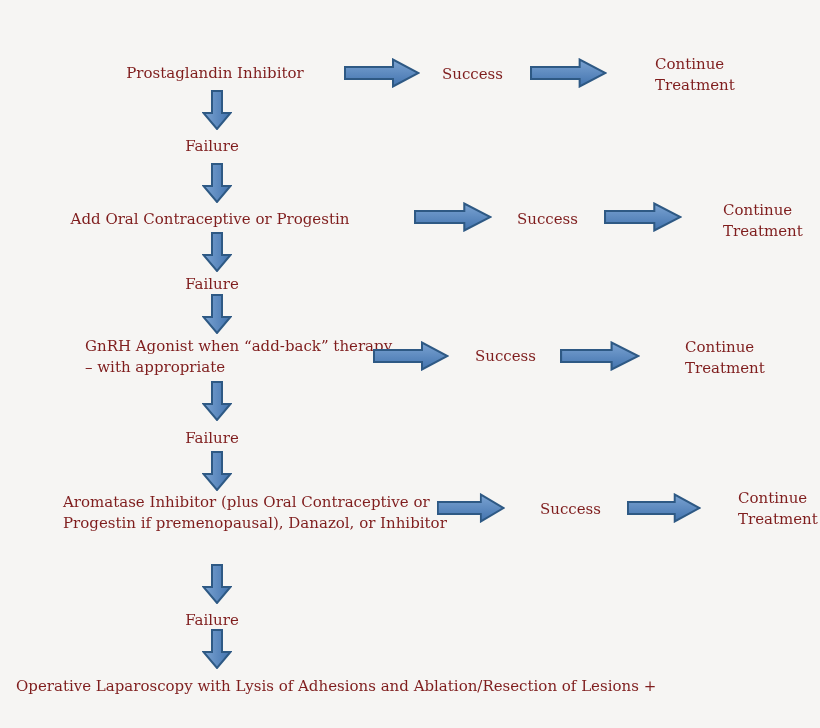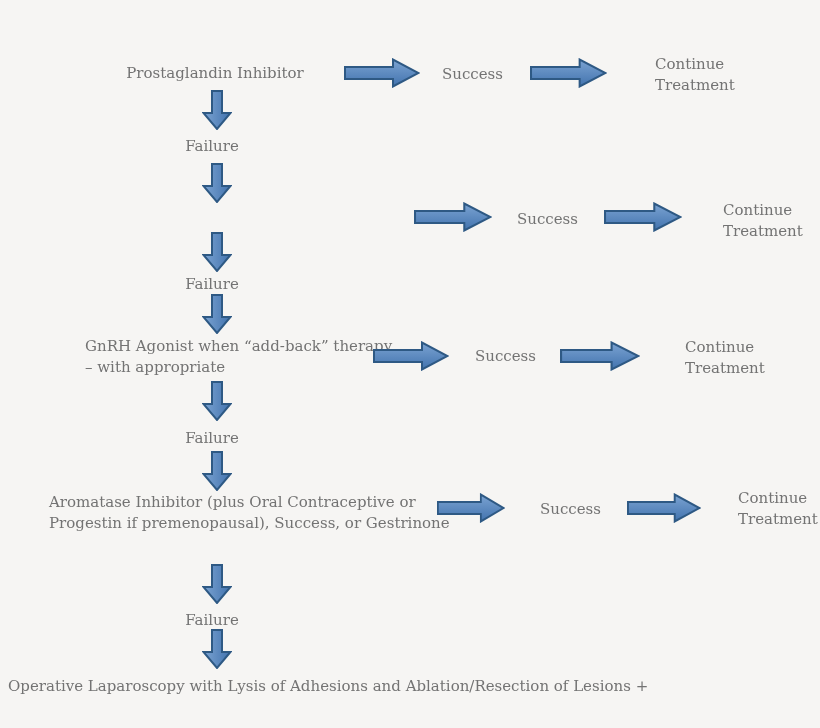--- a/index.html
+++ b/index.html
@@ -3,21 +3,21 @@
 <meta charset="utf-8">
 <style>
   html, body { margin: 0; padding: 0; }
   body { background: #ffffff; }
   .canvas {
     position: relative;
     width: 820px;
     height: 728px;
     background: #f6f5f3;
     font-family: "DejaVu Serif", "Liberation Serif", serif;
-    color: #737373;
+    color: #7f1d1d;
     overflow: hidden;
   }
   .txt {
     position: absolute;
     font-size: 15px;
     line-height: 21px;
     white-space: nowrap;
   }
   .center { text-align: center; }
   .harrow, .varrow { position: absolute; display: block; }
@@ -56,20 +56,23 @@
   </div>
 
   <svg class="varrow" style="left:202px; top:90px" width="30" height="40" viewBox="0 0 30 40" preserveAspectRatio="none">
     <polygon points="10,1 20,1 20,23 28.5,23 15,39 1.5,23 10,23" fill="url(#gv)" stroke="#2e5984" stroke-width="2"></polygon>
   </svg>
   <div class="txt center" style="left:162px; top:136px; width:100px">Failure</div>
   <svg class="varrow" style="left:202px; top:163px" width="30" height="40" viewBox="0 0 30 40" preserveAspectRatio="none">
     <polygon points="10,1 20,1 20,23 28.5,23 15,39 1.5,23 10,23" fill="url(#gv)" stroke="#2e5984" stroke-width="2"></polygon>
   </svg>
 
+  <div class="txt center" style="left:60px; top:209px; width:300px">
+    <div>Add Oral Contraceptive or Progestin</div>
+  </div>
   <svg class="harrow" style="left:414px; top:202px" width="78" height="30" viewBox="0 0 76 30" preserveAspectRatio="none">
     <polygon points="1,9 49,9 49,1.5 74.5,15 49,28.5 49,21 1,21" fill="url(#gh)" stroke="#2e5984" stroke-width="2"></polygon>
   </svg>
   <div class="txt center" style="left:505px; top:209px; width:85px">Success</div>
   <svg class="harrow" style="left:604px; top:202px" width="78" height="30" viewBox="0 0 76 30" preserveAspectRatio="none">
     <polygon points="1,9 49,9 49,1.5 74.5,15 49,28.5 49,21 1,21" fill="url(#gh)" stroke="#2e5984" stroke-width="2"></polygon>
   </svg>
   <div class="txt" style="left:723px; top:200px">
     <div>Continue</div>
     <div>Treatment</div>
@@ -100,23 +103,23 @@
   </div>
 
   <svg class="varrow" style="left:202px; top:381px" width="30" height="40" viewBox="0 0 30 40" preserveAspectRatio="none">
     <polygon points="10,1 20,1 20,23 28.5,23 15,39 1.5,23 10,23" fill="url(#gv)" stroke="#2e5984" stroke-width="2"></polygon>
   </svg>
   <div class="txt center" style="left:162px; top:428px; width:100px">Failure</div>
   <svg class="varrow" style="left:202px; top:451px" width="30" height="40" viewBox="0 0 30 40" preserveAspectRatio="none">
     <polygon points="10,1 20,1 20,23 28.5,23 15,39 1.5,23 10,23" fill="url(#gv)" stroke="#2e5984" stroke-width="2"></polygon>
   </svg>
 
-  <div class="txt" style="left:49px; top:492px">
+  <div class="txt" style="left:63px; top:492px">
     <div>Aromatase Inhibitor (plus Oral Contraceptive or</div>
-    <div>Progestin if premenopausal), Success, or Gestrinone</div>
+    <div>Progestin if premenopausal), Danazol, or Inhibitor</div>
   </div>
   <svg class="harrow" style="left:437px; top:493px" width="68" height="30" viewBox="0 0 76 30" preserveAspectRatio="none">
     <polygon points="1,9 49,9 49,1.5 74.5,15 49,28.5 49,21 1,21" fill="url(#gh)" stroke="#2e5984" stroke-width="2"></polygon>
   </svg>
   <div class="txt center" style="left:528px; top:499px; width:85px">Success</div>
   <svg class="harrow" style="left:627px; top:493px" width="74" height="30" viewBox="0 0 76 30" preserveAspectRatio="none">
     <polygon points="1,9 49,9 49,1.5 74.5,15 49,28.5 49,21 1,21" fill="url(#gh)" stroke="#2e5984" stroke-width="2"></polygon>
   </svg>
   <div class="txt" style="left:738px; top:488px">
     <div>Continue</div>
@@ -124,17 +127,17 @@
   </div>
 
   <svg class="varrow" style="left:202px; top:564px" width="30" height="40" viewBox="0 0 30 40" preserveAspectRatio="none">
     <polygon points="10,1 20,1 20,23 28.5,23 15,39 1.5,23 10,23" fill="url(#gv)" stroke="#2e5984" stroke-width="2"></polygon>
   </svg>
   <div class="txt center" style="left:162px; top:610px; width:100px">Failure</div>
   <svg class="varrow" style="left:202px; top:629px" width="30" height="40" viewBox="0 0 30 40" preserveAspectRatio="none">
     <polygon points="10,1 20,1 20,23 28.5,23 15,39 1.5,23 10,23" fill="url(#gv)" stroke="#2e5984" stroke-width="2"></polygon>
   </svg>
 
-  <div class="txt" style="left:8px; top:676px">
+  <div class="txt" style="left:16px; top:676px">
     <div>Operative Laparoscopy with Lysis of Adhesions and Ablation/Resection of Lesions +</div>
   </div>
 
 </div>
 
 </body></html>

